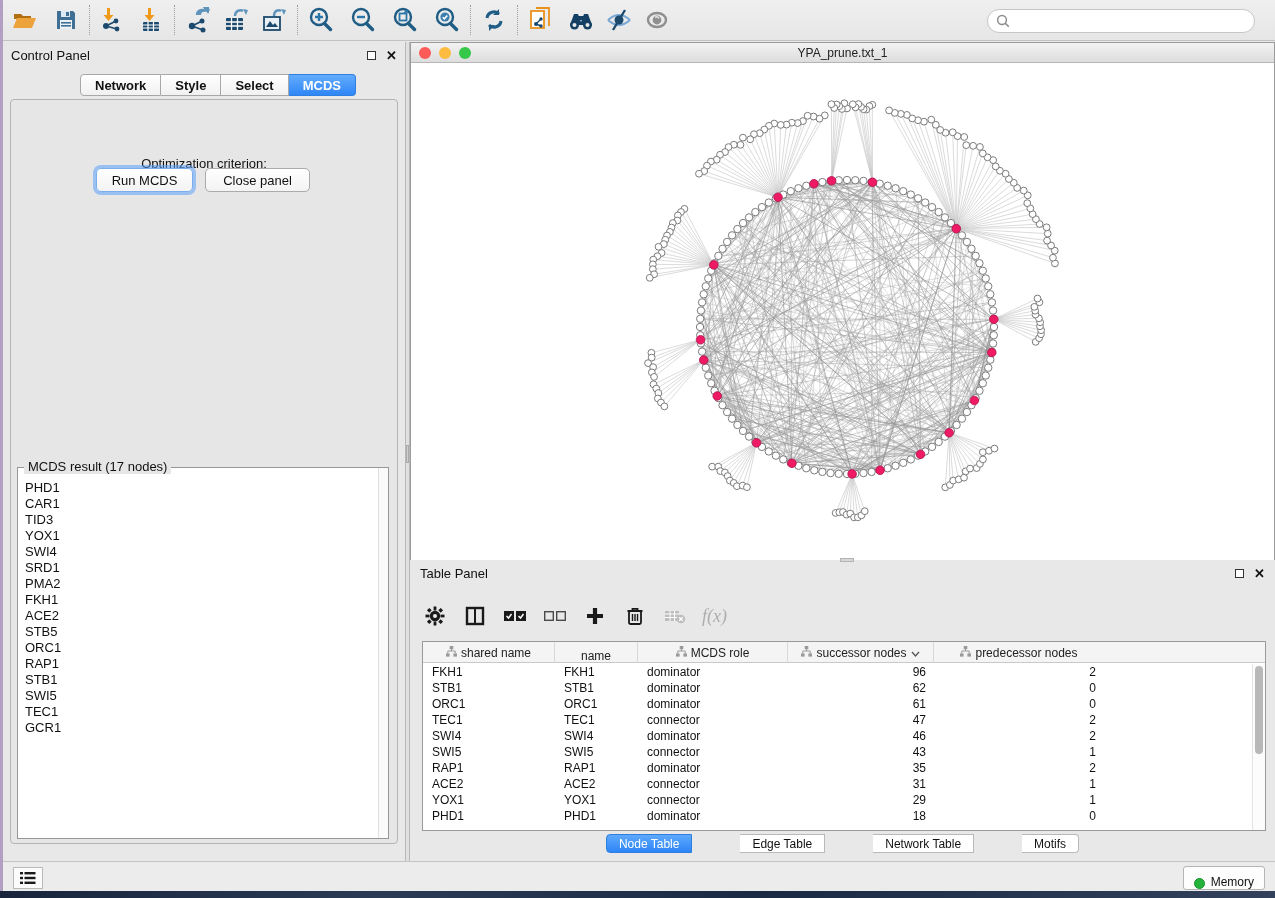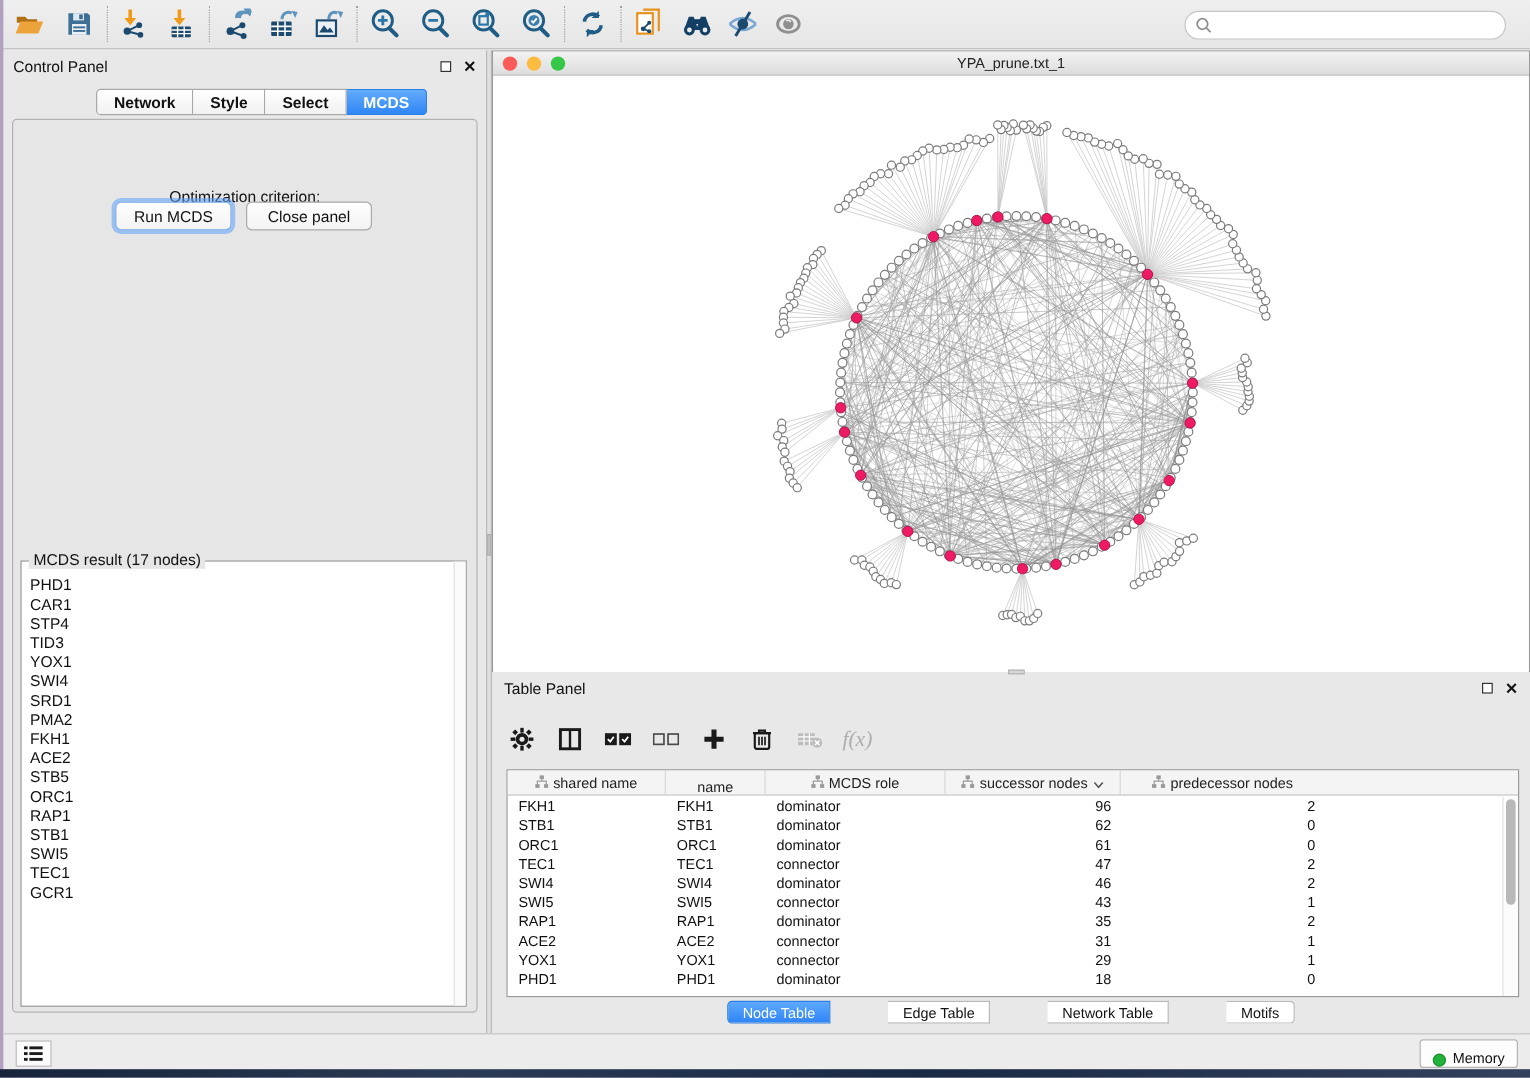--- a/index.html
+++ b/index.html
@@ -291,21 +291,20 @@
       <div class="tab-content"></div>
       <div class="opt-label" style="top:114px">Optimization criterion:</div>
       <button class="btn focus-ring" style="left:93px; top:126px; width:97px">Run MCDS</button>
       <button class="btn" style="left:202px; top:126px; width:105px">Close panel</button>
 
       <div class="groupbox">
         <span class="groupbox-legend">MCDS result (17 nodes)</span>
         <div class="mcds-list" id="mcds-list">
             <div>PHD1</div>
             <div>CAR1</div>
-            <div>STP4</div>
             <div>TID3</div>
             <div>YOX1</div>
             <div>SWI4</div>
             <div>SRD1</div>
             <div>PMA2</div>
             <div>FKH1</div>
             <div>ACE2</div>
             <div>STB5</div>
             <div>ORC1</div>
             <div>RAP1</div>

